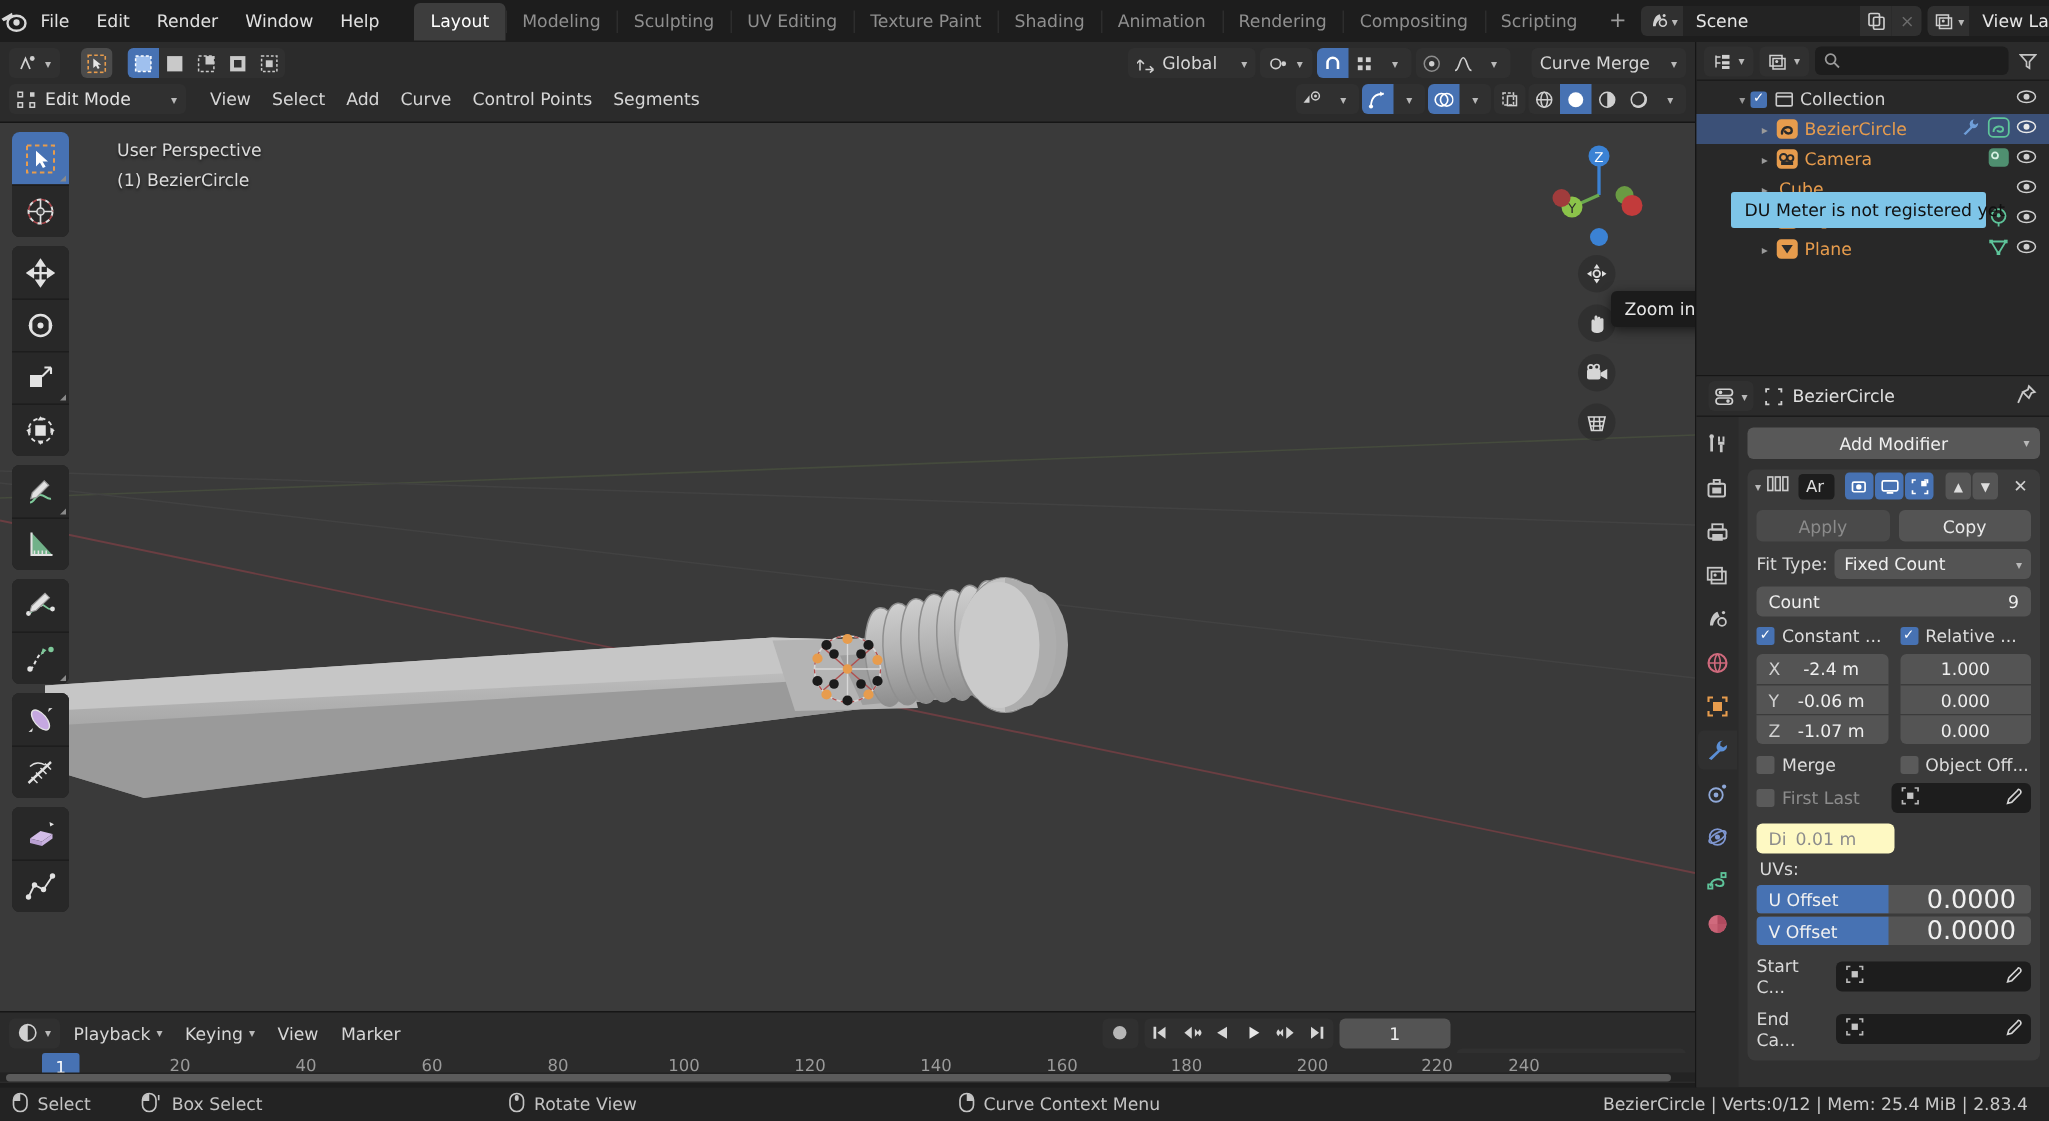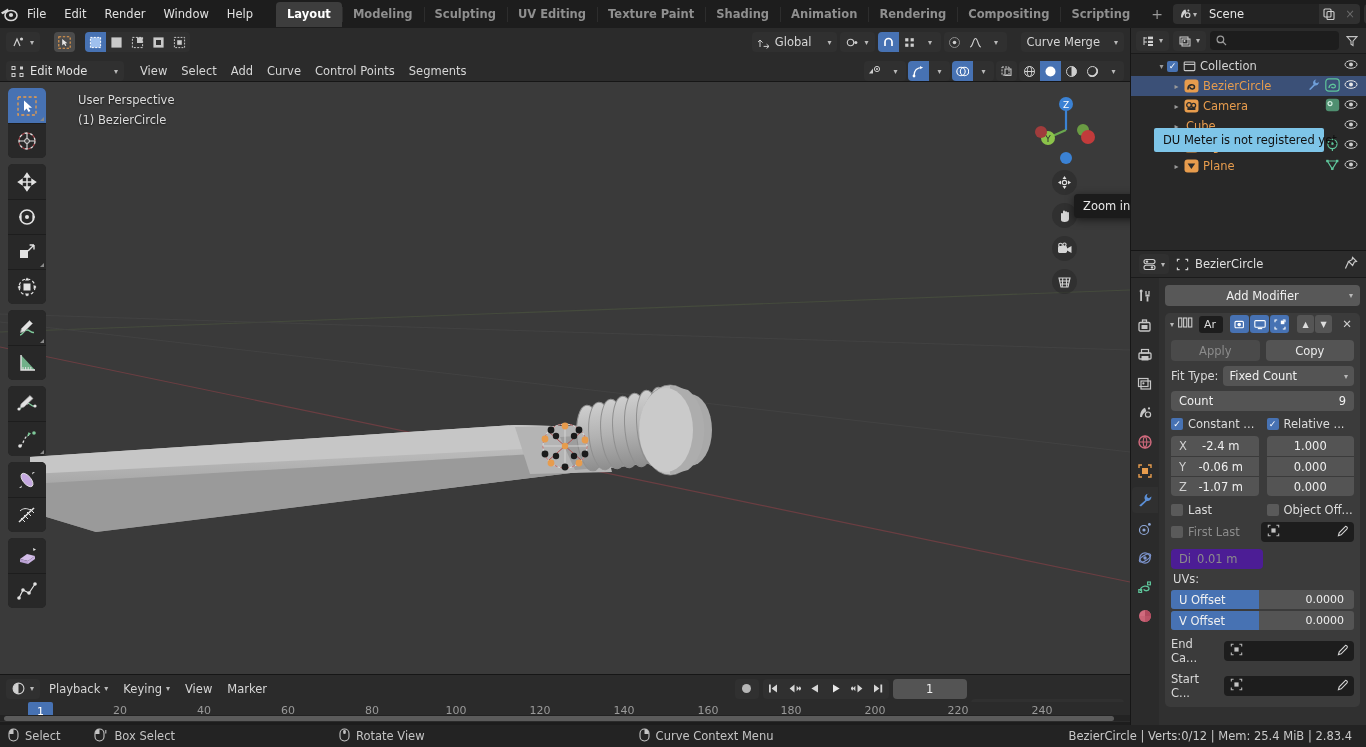--- a/index.html
+++ b/index.html
@@ -20,21 +20,21 @@
   }
   .blender-logo{ width:30px; display:flex; justify-content:center; align-items:center; }
   .blender-logo svg{ display:block; }
   .menu-item{
     padding:3px 9px; color:#e1e1e1; font-size:11.5px; border-radius:3px; cursor:default;
     white-space:nowrap;
   }
   .wsp-tabs{ display:flex; align-items:center; margin-left:14px; height:28px; }
   .wsp-tab{
     padding:5px 11px 6px; font-size:11.5px; color:#8f8f8f; border-radius:4px 4px 0 0;
-    white-space:nowrap; cursor:default; position:relative;font-weight:bold;
+    white-space:nowrap; cursor:default; position:relative;
   }
   .wsp-tab + .wsp-tab::before{
     content:""; position:absolute; left:0; top:5px; bottom:5px; width:1px; background:#2d2d2d;
   }
   .wsp-tab.active{ background:#3d3d3d; color:#ffffff; }
   .wsp-plus{ color:#9a9a9a; padding:2px 10px; font-size:14px; cursor:default; }
   .topbar-right{ margin-left:auto; display:flex; align-items:center; gap:4px; padding-right:4px; }
   .id-block{ display:flex; align-items:center; background:#1d1d1d; border-radius:4px; height:20px; }
   .id-icobtn{
     display:flex; align-items:center; gap:2px; background:#303030; height:20px;
@@ -49,21 +49,21 @@
     color:#6b6b6b; border-radius:0 4px 4px 0; }
   .chev{ font-size:8px; color:#b9b9b9; }
 
   
   .vp-header1{
     position:absolute; left:0; top:28px; width:1130px; height:28px;
     background:#2b2b2b; display:flex; align-items:center; padding:0 6px; gap:3px;
   }
   .vp-header2{
     position:absolute; left:0; top:56px; width:1130px; height:26px;
-    background:#2b2b2b; display:flex; align-items:flex-end; padding:0 6px; gap:2px;
+    background:#2b2b2b; display:flex; align-items:flex-start; padding:0 6px; gap:2px;
     border-bottom:1px solid #161616;
   }
   .hbtn{
     height:20px; background:#303030; border-radius:4px; display:flex; align-items:center;
     padding:0 6px; gap:4px; color:#d6d6d6; font-size:11.5px; white-space:nowrap; cursor:default;
   }
   .hbtn.plain{ background:transparent; }
   .icon-group{ display:flex; align-items:center; background:#303030; border-radius:4px; height:20px; overflow:hidden; }
   .icon-cell{ width:21px; height:20px; display:flex; align-items:center; justify-content:center; color:#c8c8c8; }
   .icon-cell.sel{ background:#4772b3; color:#fff; }
@@ -255,31 +255,31 @@
   .vecstack .vecfield + .vecfield{ border-top:1px solid #3b3b3b; }
   .vecfield .ax{ color:#d0d0d0; width:12px; }
   .vecfield .vv{ flex:1; text-align:center; }
   .centerfield{ justify-content:center; }
   .objfield{
     height:20px; background:#1d1d1d; border-radius:4px; display:flex; align-items:center;
     padding:0 6px; gap:6px; color:#cfcfcf; position:relative;
   }
   .objfield .pipette{ position:absolute; right:6px; color:#d5d5d5; }
   .dimfield{
-    height:20px; background:#4c1d95; border-radius:4px; display:flex; align-items:center;
+    height:20px; background:#fef9c3; border-radius:4px; display:flex; align-items:center;
     padding:3px 8px; gap:6px; color:#8c8c8c; font-size:11.5px;
   }
   .uvs-lbl{ color:#d9d9d9; font-size:11.5px; margin:3px 0 4px 2px; }
   .sliderfield{
     height:19px; border-radius:3px; display:flex; align-items:center; position:relative;
     background:#545454; overflow:hidden; margin-bottom:2px;
   }
   .sliderfield .fill{ position:absolute; left:0; top:0; bottom:0; width:48%; background:#4772b3; }
   .sliderfield .sl-l{ position:relative; padding-left:8px; color:#f0f0f0; font-size:11.5px; }
-  .sliderfield .sl-r{ position:relative; margin-left:auto; padding-right:10px; color:#f0f0f0; font-size:11px; }
+  .sliderfield .sl-r{ position:relative; margin-left:auto; padding-right:10px; color:#f0f0f0; font-size:17px; }
   .caprow{ display:flex; align-items:center; gap:5px; margin-top:7px; }
   .caprow .cl{ color:#d9d9d9; font-size:11.5px; width:48px; }
   .caprow .objfield{ flex:1; }
 
   .vdivider{ position:absolute; left:1130px; top:28px; width:1px; height:697px; background:#161616; }
   .hdivider-props{ position:absolute; left:1131px; top:250px; width:235px; height:1px; background:#161616; }
 </style>
 </head>
 <body>
 
@@ -900,21 +900,21 @@
       <div class="tl-tick" style="left:204px;">40</div>
       <div class="tl-tick" style="left:288px;">60</div>
       <div class="tl-tick" style="left:372px;">80</div>
       <div class="tl-tick" style="left:456px;">100</div>
       <div class="tl-tick" style="left:540px;">120</div>
       <div class="tl-tick" style="left:624px;">140</div>
       <div class="tl-tick" style="left:708px;">160</div>
       <div class="tl-tick" style="left:791px;">180</div>
       <div class="tl-tick" style="left:875px;">200</div>
       <div class="tl-tick" style="left:958px;">220</div>
-      <div class="tl-tick" style="left:1042px;">240</div>
+      <div class="tl-tick" style="left:1016px;">240</div>
     </div>
     <div class="scrollbar-h">
         <i></i>
       </div>
   </div>
 
   <div class="vdivider"></div>
   <div class="hdivider-props"></div>
 
   <div class="outliner">
@@ -1302,21 +1302,21 @@
             <div class="vecstack">
               <div class="vecfield centerfield">1.000</div>
               <div class="vecfield centerfield">0.000</div>
               <div class="vecfield centerfield">0.000</div>
             </div>
           </div>
 
           <div class="chkrow">
             <div class="chk">
               <span class="cbox off"></span>
-              <span>Last</span>
+              <span>Merge</span>
             </div>
             <div class="chk">
               <span class="cbox off"></span>
               <span>Object Off...</span>
             </div>
           </div>
 
           <div class="colcols">
             <div class="chk" style="color:#8c8c8c;">
               <span class="cbox off"></span>
@@ -1350,53 +1350,53 @@
             <span class="sl-l">U Offset</span>
             <span class="sl-r">0.0000</span>
           </div>
           <div class="sliderfield">
             <span class="fill"></span>
             <span class="sl-l">V Offset</span>
             <span class="sl-r">0.0000</span>
           </div>
 
           <div class="caprow">
+            <span class="cl">Start C...</span>
+            <div class="objfield">
+              <span>
+                <svg width="13" height="13" viewBox="0 0 13 13">
+                    <path d="M1.3 3.6 L1.3 1.3 L3.6 1.3 M9.4 1.3 L11.7 1.3 L11.7 3.6 M11.7 9.4 L11.7 11.7 L9.4 11.7 M3.6 11.7 L1.3 11.7 L1.3 9.4" fill="none" stroke="#b8b8b8" stroke-width="1.1"></path>
+                    <rect x="4.4" y="4.4" width="4.2" height="4.2" fill="#c4c4c4"></rect>
+                  </svg>
+              </span>
+              <span></span>
+              <span class="pipette">
+                <svg width="12" height="12" viewBox="0 0 12 12">
+                    <path d="M9.6 1.2 A1.8 1.8 0 0 1 10.8 4.2 L5.2 9.8 L2.4 10.6 L3.2 7.8 L8.8 2.2 Z" fill="none" stroke="#d5d5d5" stroke-width="1.1"></path>
+                  </svg>
+              </span>
+            </div>
+          </div>
+          <div class="caprow">
             <span class="cl">End Ca...</span>
             <div class="objfield">
               <span>
                 <svg width="13" height="13" viewBox="0 0 13 13">
                     <path d="M1.3 3.6 L1.3 1.3 L3.6 1.3 M9.4 1.3 L11.7 1.3 L11.7 3.6 M11.7 9.4 L11.7 11.7 L9.4 11.7 M3.6 11.7 L1.3 11.7 L1.3 9.4" fill="none" stroke="#b8b8b8" stroke-width="1.1"></path>
                     <rect x="4.4" y="4.4" width="4.2" height="4.2" fill="#c4c4c4"></rect>
                   </svg>
               </span>
               <span></span>
               <span class="pipette">
                 <svg width="12" height="12" viewBox="0 0 12 12">
                     <path d="M9.6 1.2 A1.8 1.8 0 0 1 10.8 4.2 L5.2 9.8 L2.4 10.6 L3.2 7.8 L8.8 2.2 Z" fill="none" stroke="#d5d5d5" stroke-width="1.1"></path>
                   </svg>
               </span>
             </div>
           </div>
-          <div class="caprow">
-            <span class="cl">Start C...</span>
-            <div class="objfield">
-              <span>
-                <svg width="13" height="13" viewBox="0 0 13 13">
-                    <path d="M1.3 3.6 L1.3 1.3 L3.6 1.3 M9.4 1.3 L11.7 1.3 L11.7 3.6 M11.7 9.4 L11.7 11.7 L9.4 11.7 M3.6 11.7 L1.3 11.7 L1.3 9.4" fill="none" stroke="#b8b8b8" stroke-width="1.1"></path>
-                    <rect x="4.4" y="4.4" width="4.2" height="4.2" fill="#c4c4c4"></rect>
-                  </svg>
-              </span>
-              <span></span>
-              <span class="pipette">
-                <svg width="12" height="12" viewBox="0 0 12 12">
-                    <path d="M9.6 1.2 A1.8 1.8 0 0 1 10.8 4.2 L5.2 9.8 L2.4 10.6 L3.2 7.8 L8.8 2.2 Z" fill="none" stroke="#d5d5d5" stroke-width="1.1"></path>
-                  </svg>
-              </span>
-            </div>
-          </div>
         </div>
       </div>
     </div>
   </div>
 
   <div class="statusbar">
     <div class="sb-item">
       <span>
         <svg width="11" height="14" viewBox="0 0 11 14">
             <rect x="1" y="1" width="9" height="12" rx="4.4" fill="none" stroke="#c4c4c4" stroke-width="1.1"></rect>

